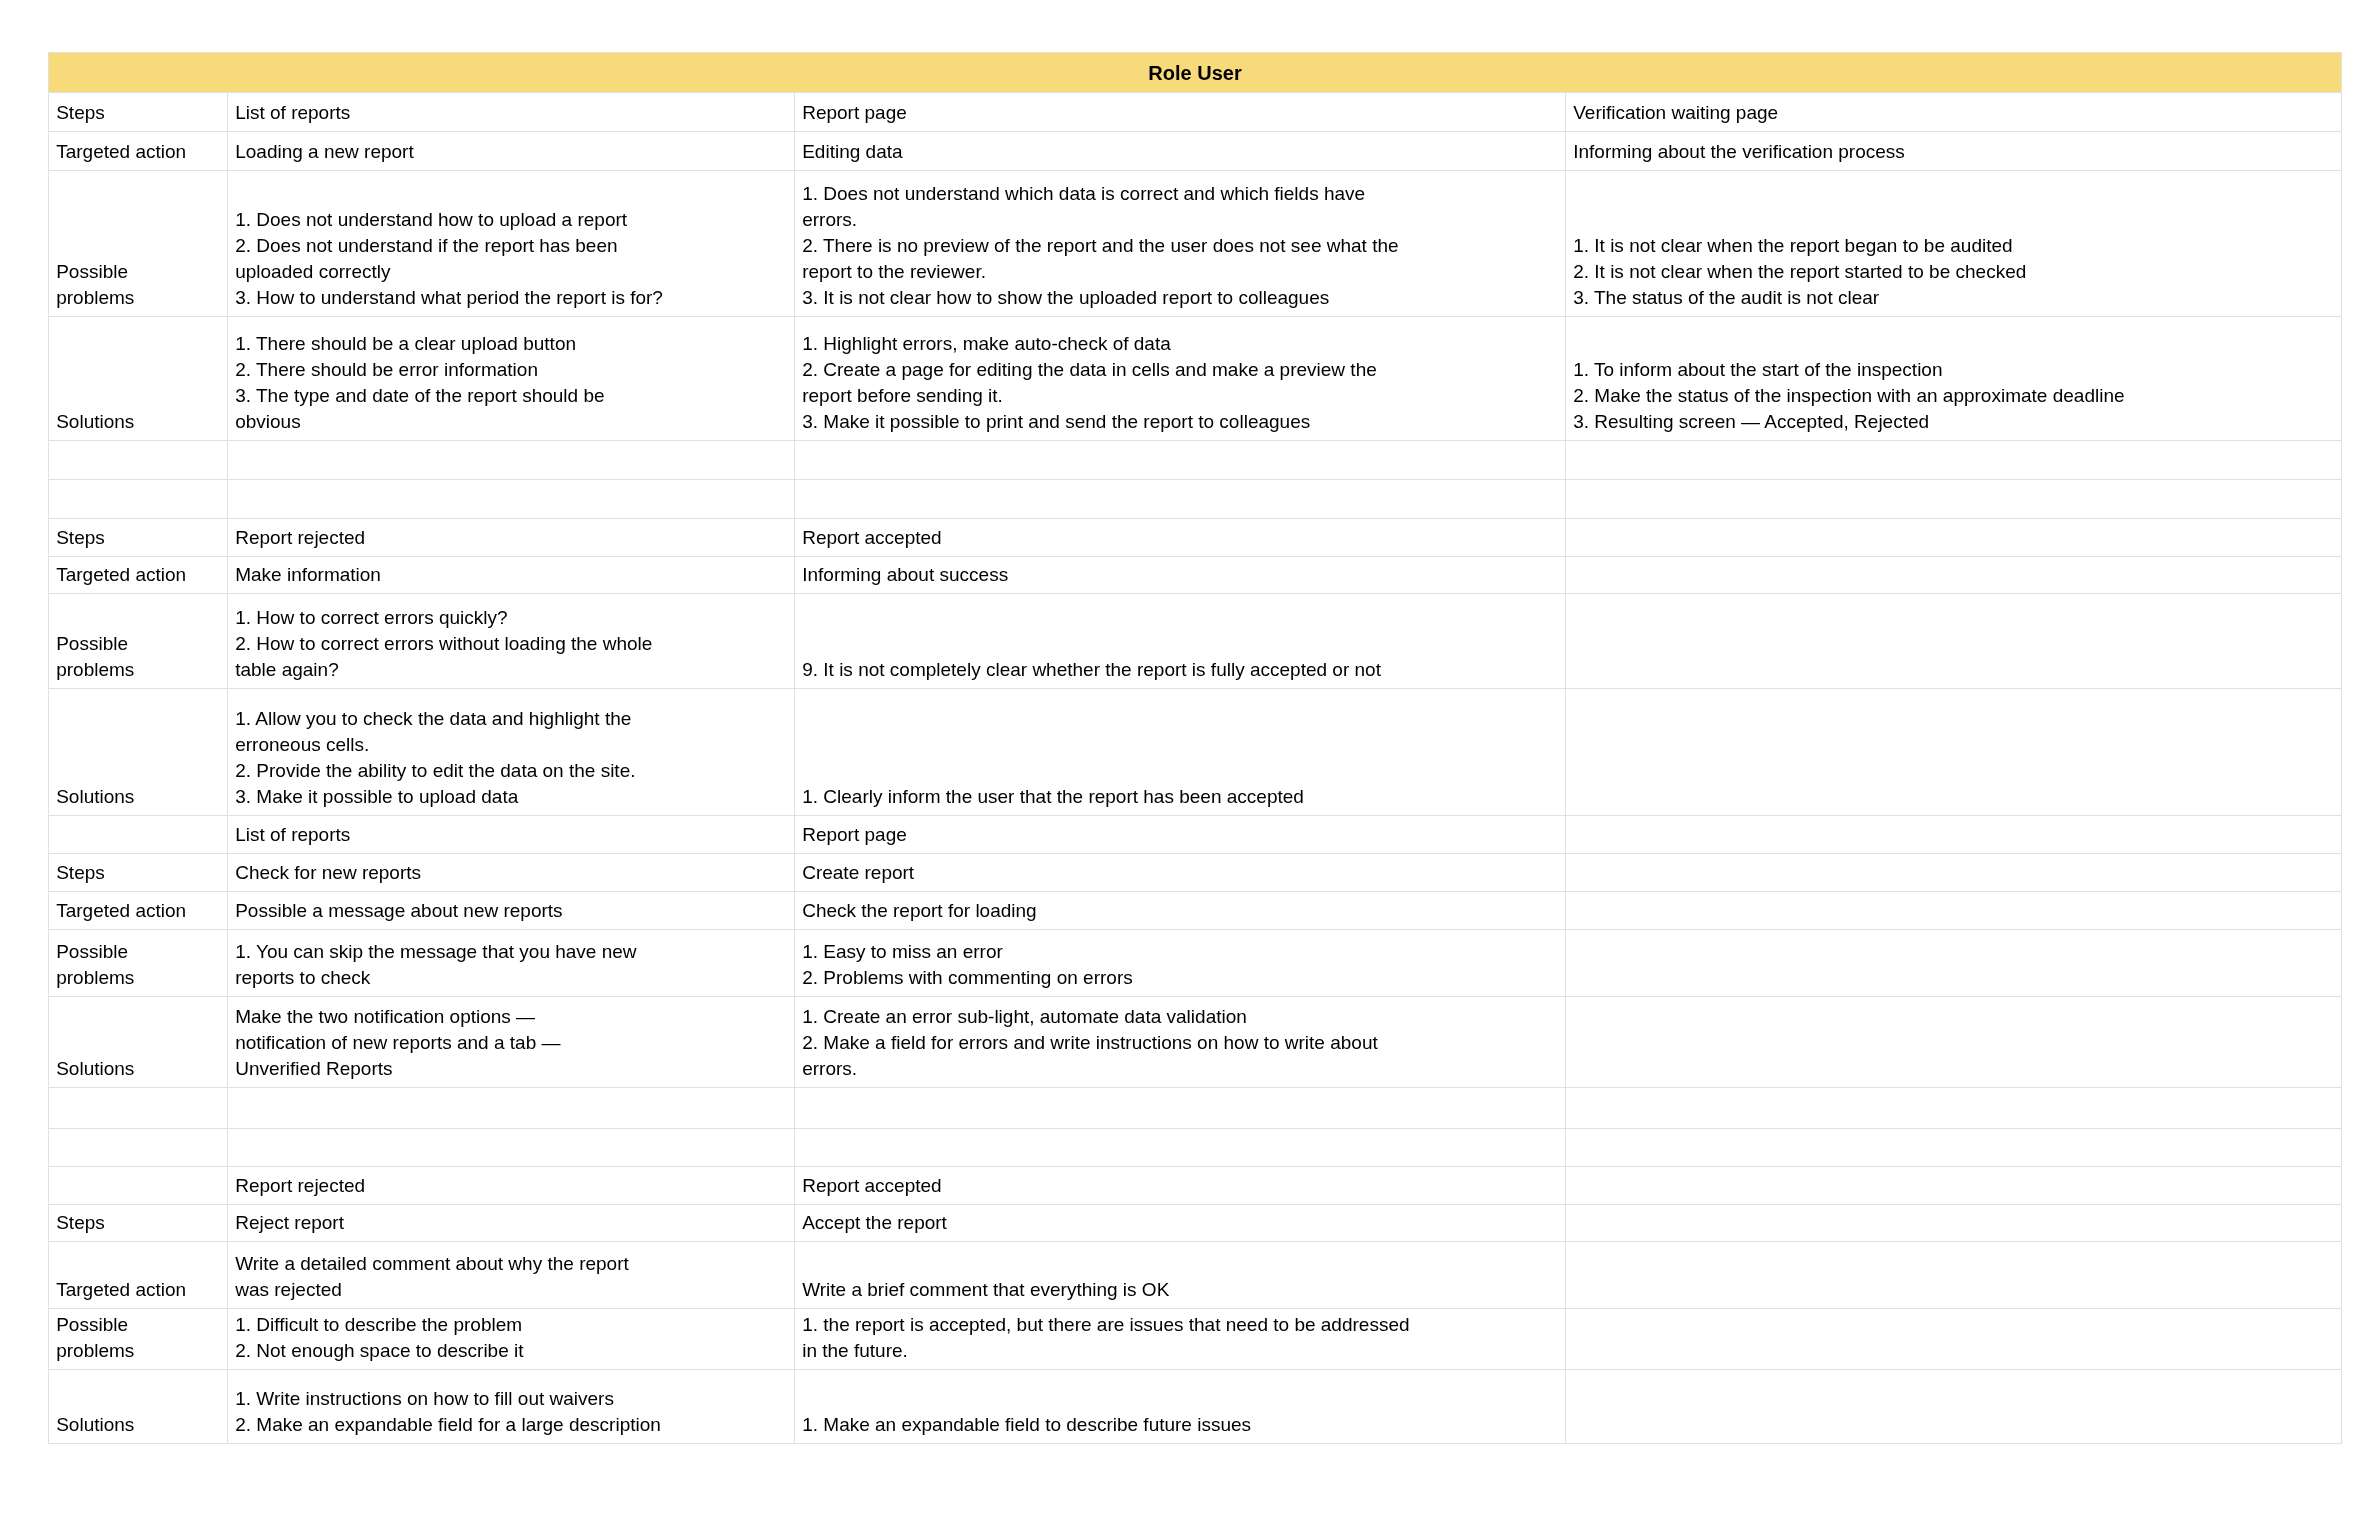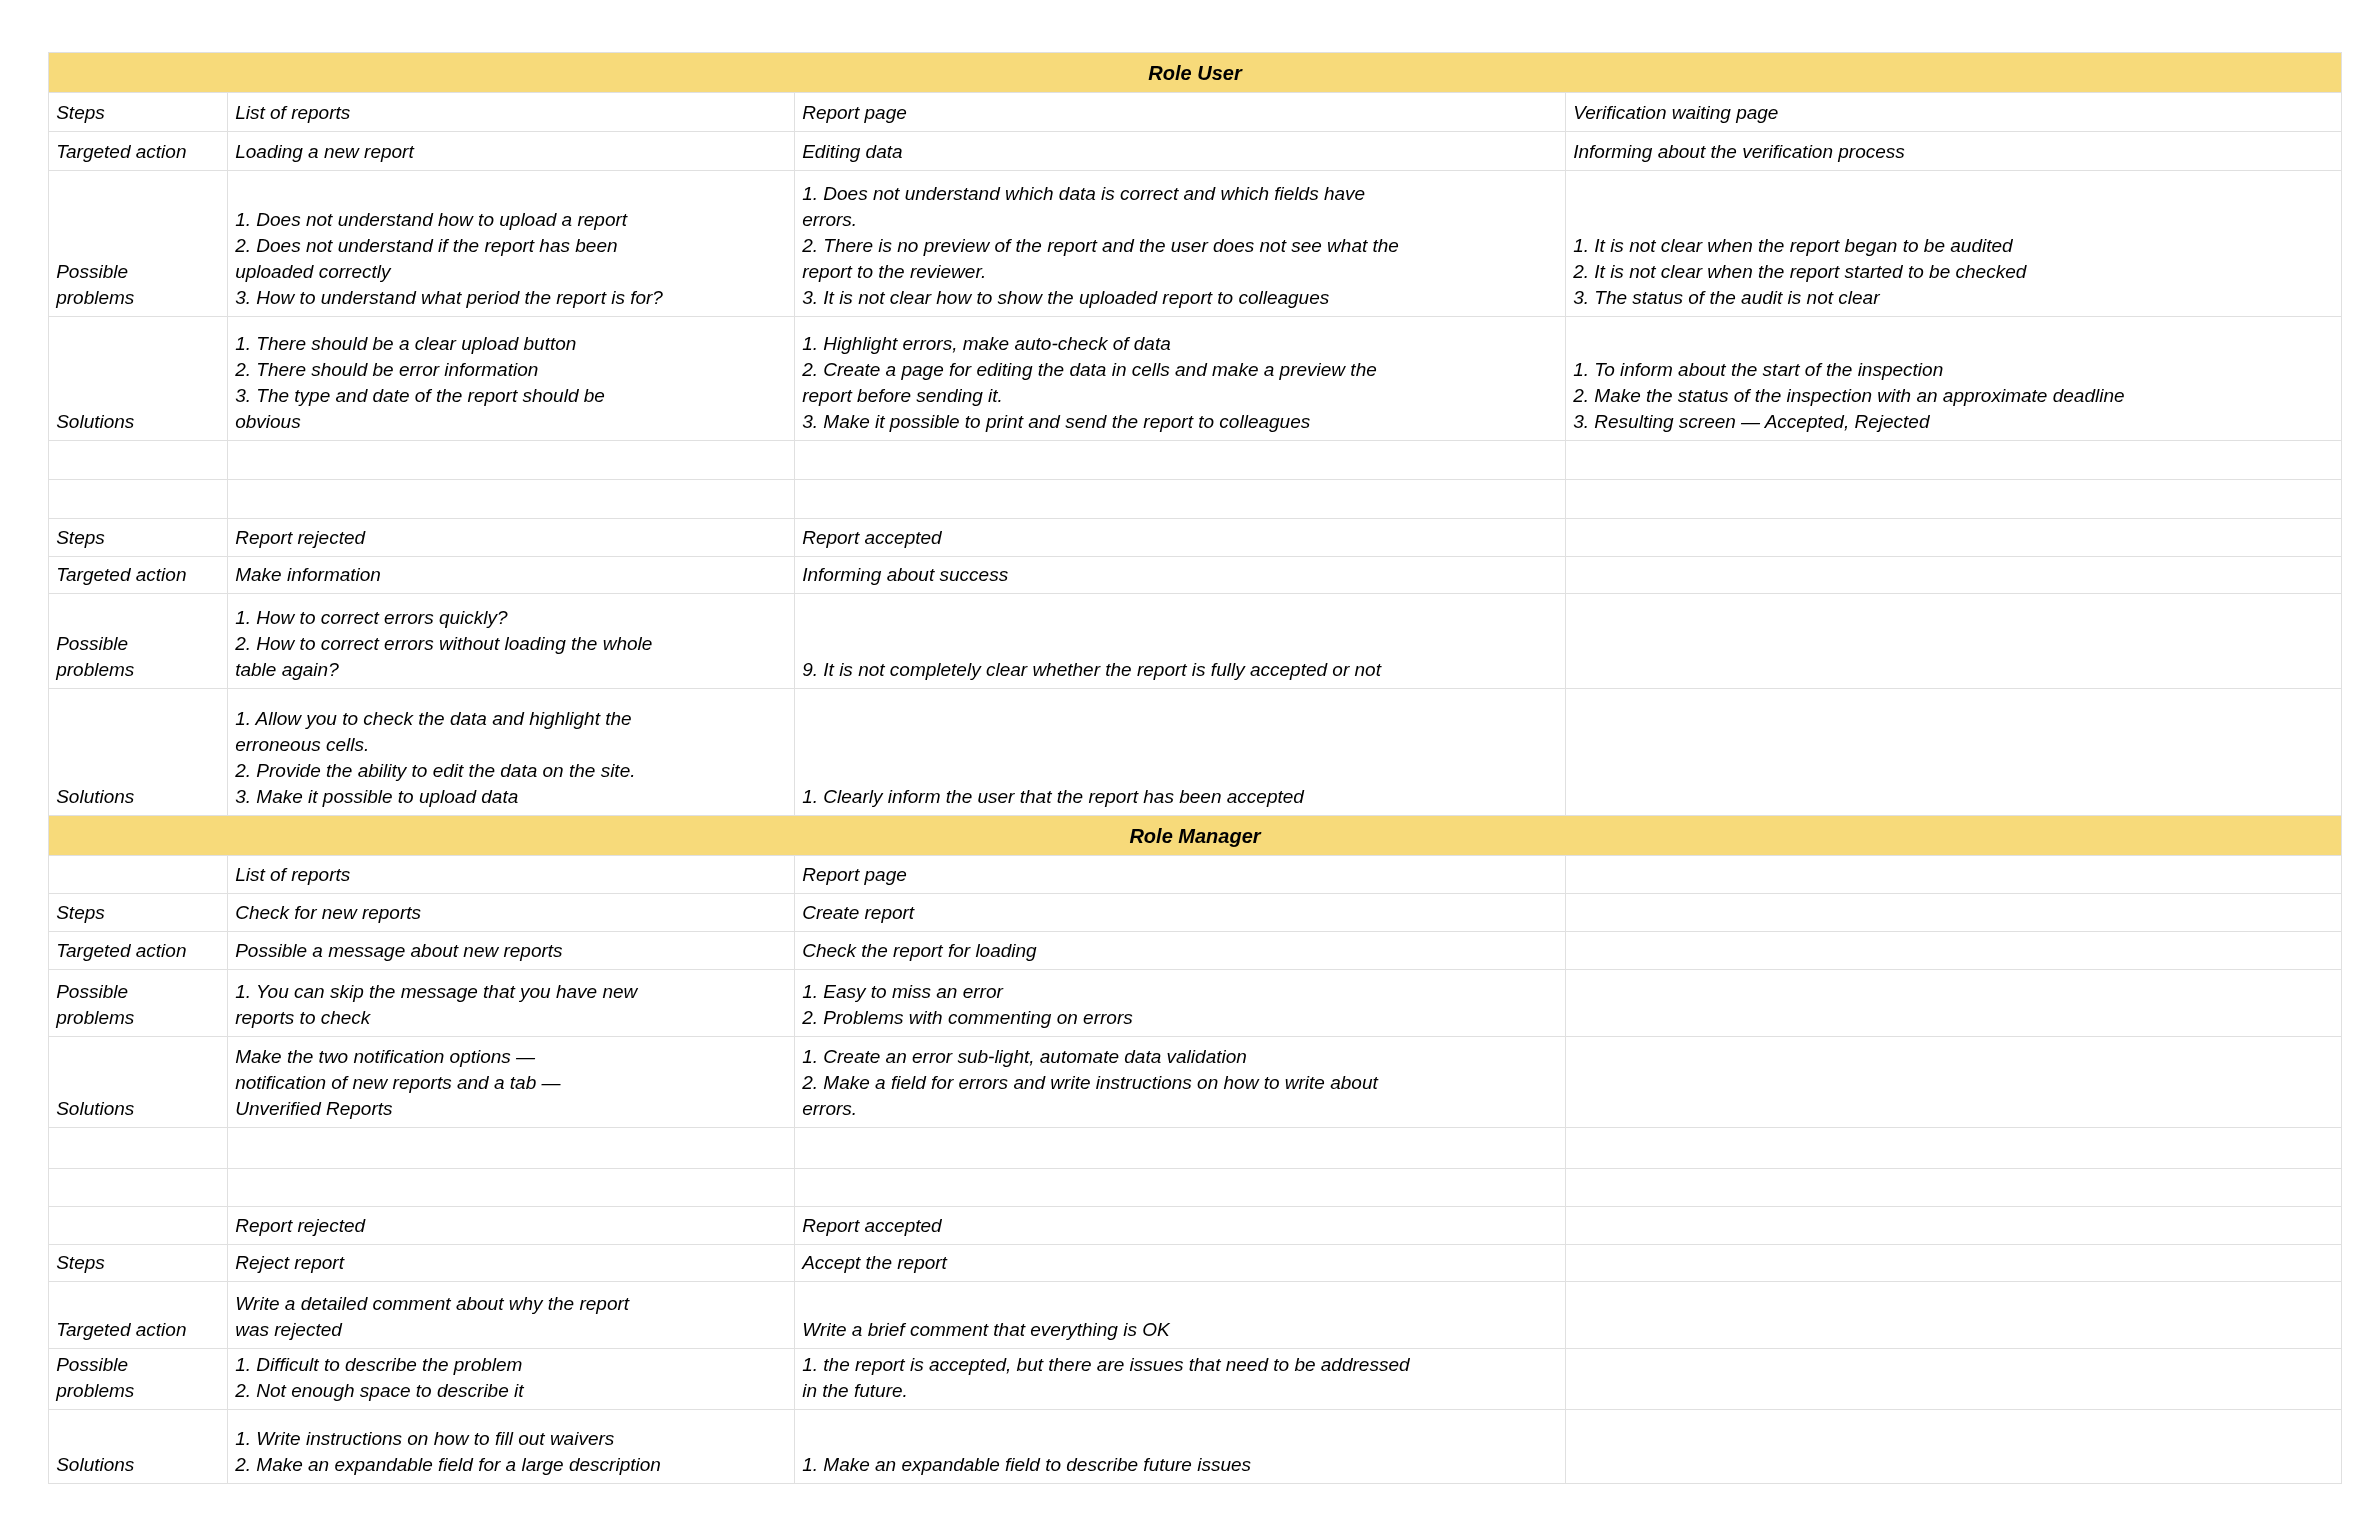--- a/index.html
+++ b/index.html
@@ -11,21 +11,20 @@
     width: 2377px;
     height: 1536px;
     position: relative;
     font-family: "Liberation Sans", "DejaVu Sans", sans-serif;
     color: #000000;
   }
   .sheet {
     position: absolute;
     left: 48px;
     top: 52px;
-    font-style: italic;
   }
   table.journey {
     border-collapse: collapse;
     table-layout: fixed;
     width: 2292px;
   }
   table.journey td {
     border: 0.9px solid #e0e0e0;
     vertical-align: bottom;
     padding: 2.7px 7.2px 5.4px 7.2px;
@@ -149,23 +148,20 @@
       <tr style="height:127px">
         <td>Solutions</td>
         <td>1. Allow you to check the data and highlight the
 erroneous cells.
 2. Provide the ability to edit the data on the site.
 3. Make it possible to upload data</td>
         <td>1. Clearly inform the user that the report has been accepted</td>
         <td></td>
       </tr>
 
-      <tr style="height:40px">
-        <td class="band" colspan="4">Role Manager</td>
-      </tr>
 
       <tr style="height:38px">
         <td></td>
         <td>List of reports</td>
         <td>Report page</td>
         <td></td>
       </tr>
 
       <tr style="height:38px">
         <td>Steps</td>

